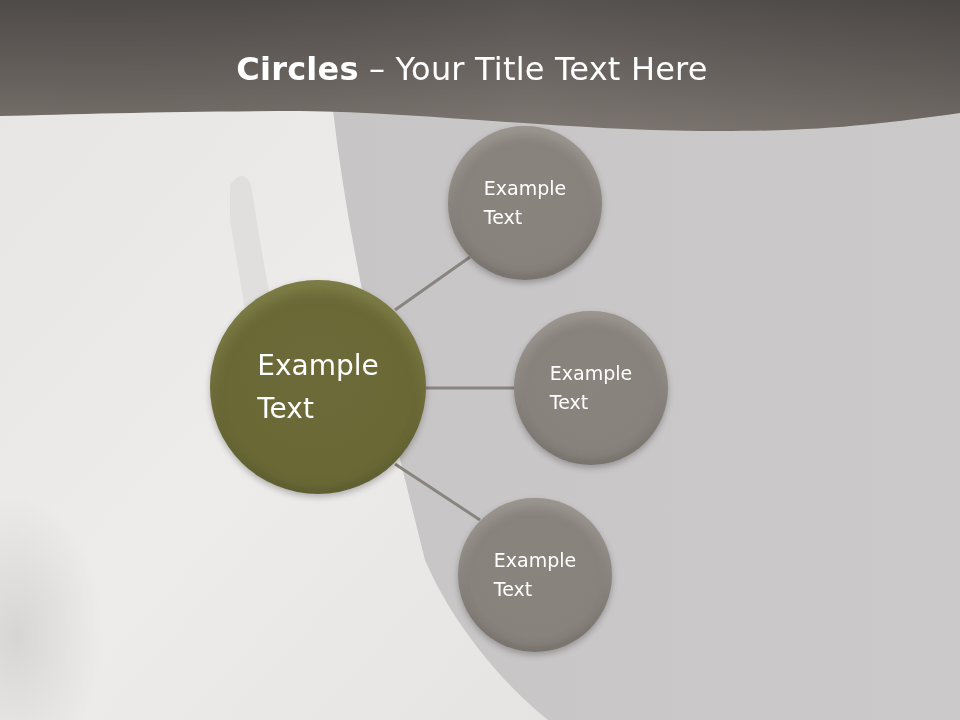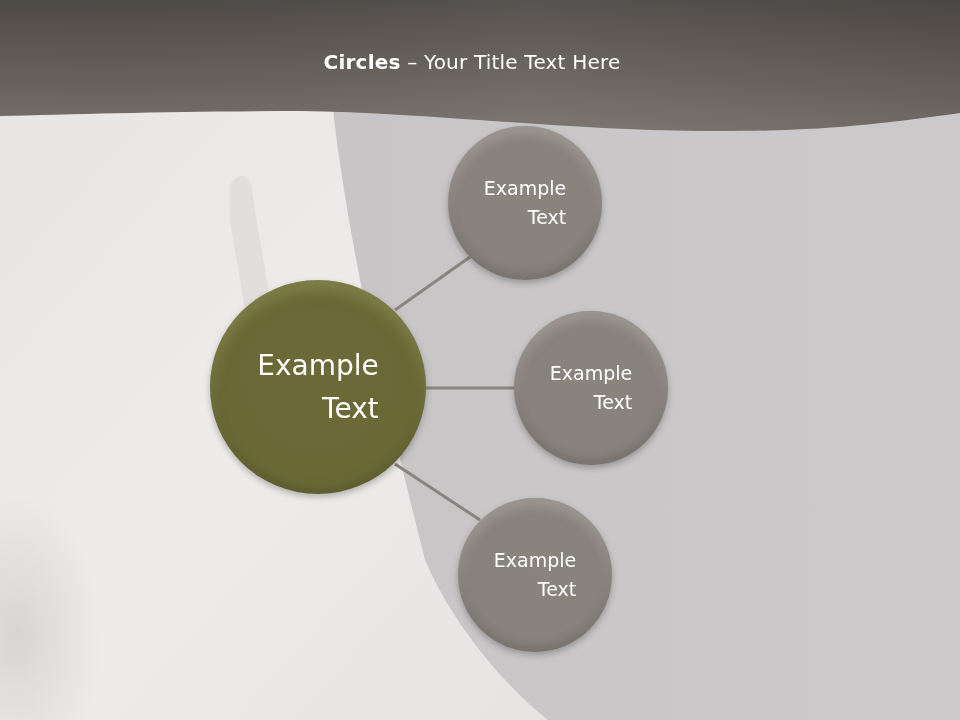--- a/index.html
+++ b/index.html
@@ -1,27 +1,27 @@
 <!DOCTYPE html>
 <html><head>
 <meta charset="utf-8">
 <style>
   html, body { margin: 0; padding: 0; }
   body { width: 960px; height: 720px; position: relative; overflow: hidden;
          font-family: "Liberation Sans", "DejaVu Sans", sans-serif; background: #c9c7c8; }
   .bg { position: absolute; inset: 0; }
   .title {
     position: absolute; left: 0; top: 50px; width: 944px; text-align: center;
-    color: #ffffff; font-size: 20px; letter-spacing: 0.2px;
+    color: #ffffff; font-size: 32px; letter-spacing: 0.2px;
     font-family: "DejaVu Sans", sans-serif;
   }
   .title b { font-weight: bold; }
   .circle {
     position: absolute; border-radius: 50%; display: flex; align-items: center; justify-content: center;
-    text-align: right; color: #ffffff; line-height: 1.25;
+    text-align: left; color: #ffffff; line-height: 1.25;
     font-family: "DejaVu Sans", sans-serif;
   }
   .circle.main {
     background: radial-gradient(circle at 50% 45%, #6c6a38 0%, #6a6936 65%, #6e6d3b 85%, #8a8a55 100%);
     box-shadow: 0 3px 6px rgba(0,0,0,0.25), inset 0 10px 14px rgba(170,170,110,0.35), inset 0 -6px 10px rgba(60,60,30,0.3);
     font-size: 28px; line-height: 1.55;
   }
   .circle.sub {
     background: radial-gradient(circle at 50% 45%, #8a847f 0%, #88827d 65%, #8c8681 85%, #a9a49f 100%);
     box-shadow: 0 3px 6px rgba(0,0,0,0.25), inset 0 8px 12px rgba(200,195,190,0.35), inset 0 -5px 8px rgba(70,65,60,0.3);

